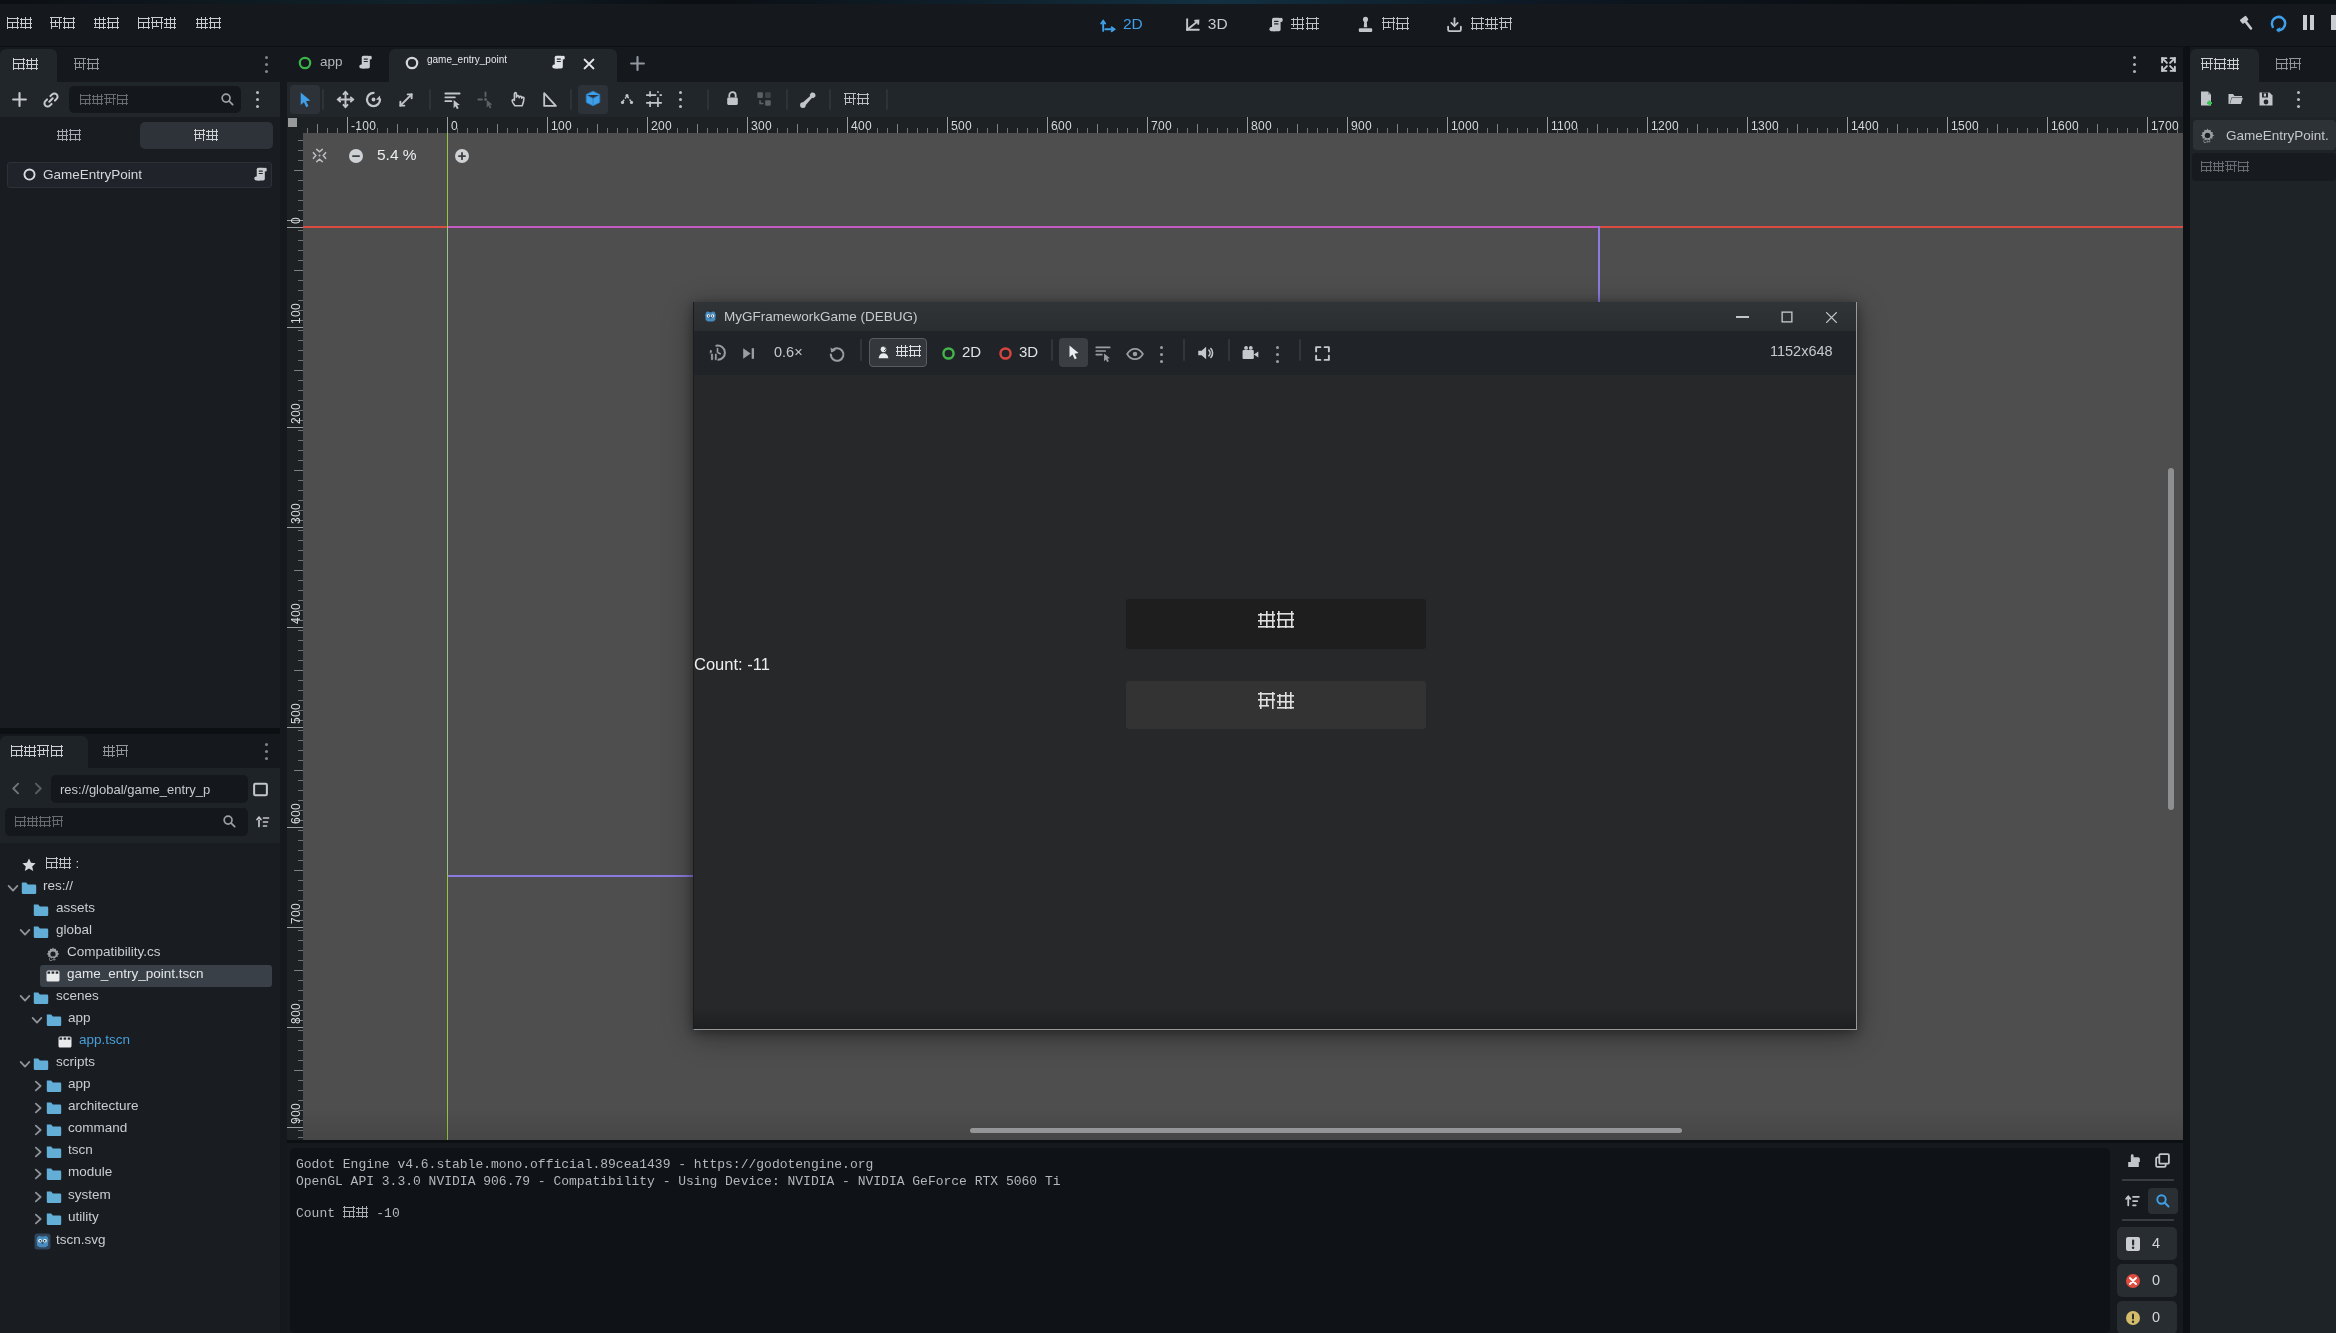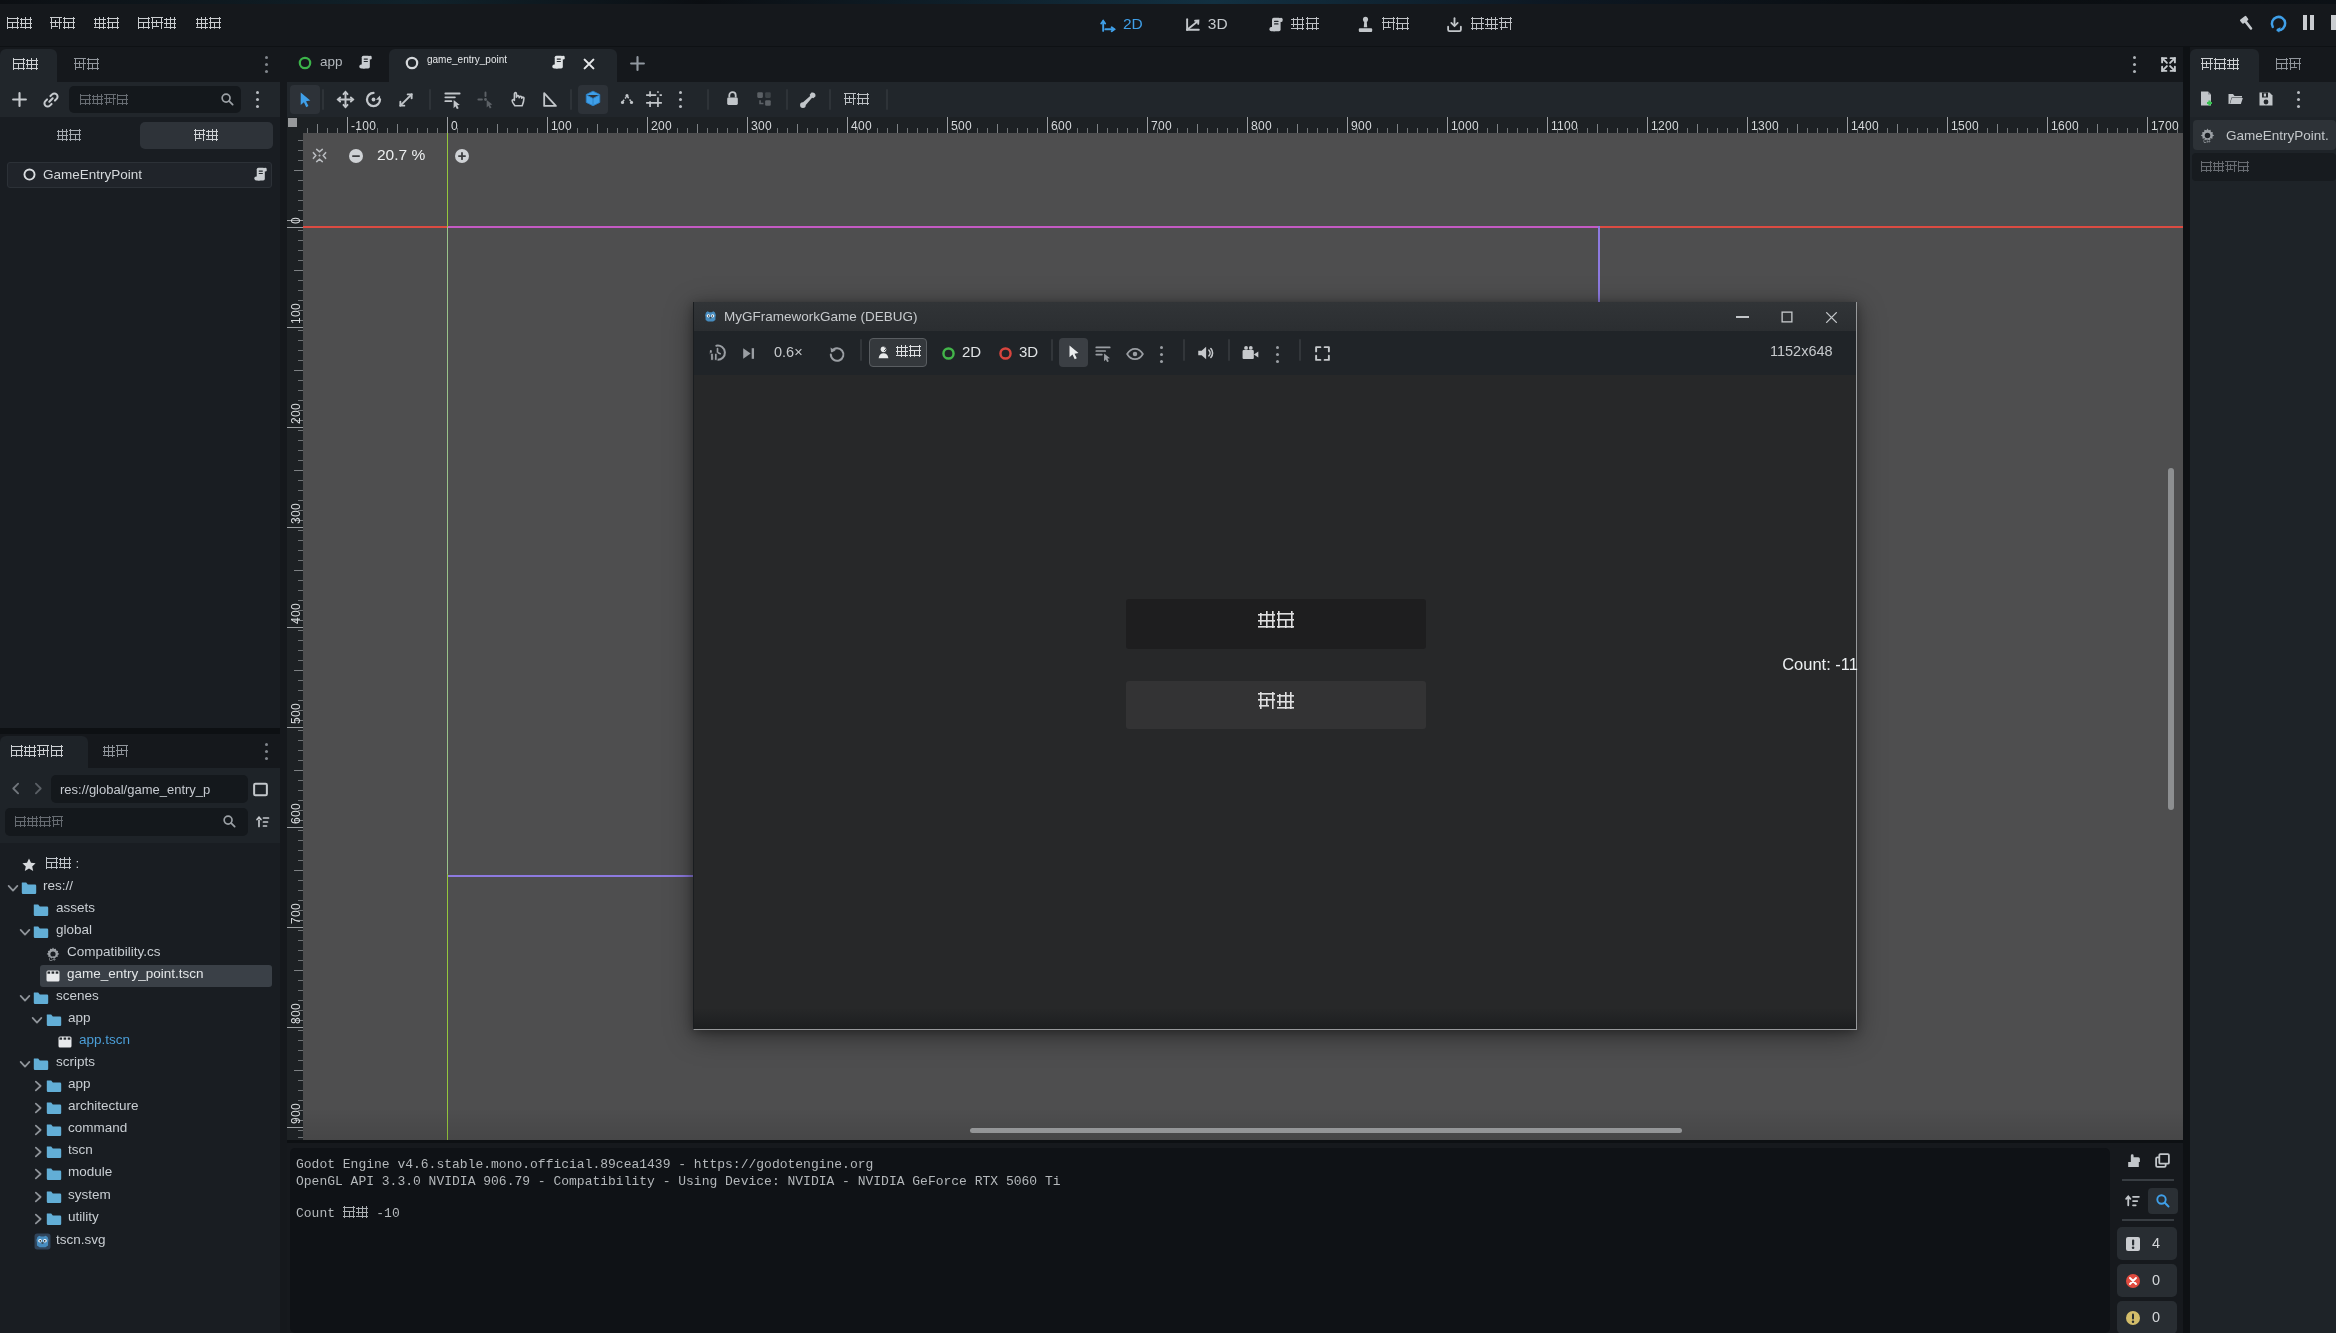--- a/index.html
+++ b/index.html
@@ -456,21 +456,21 @@
   <svg class="a" width="15" height="15" viewBox="0 0 16 16" style="left:9px;top:15px">
       <g stroke="#b9bcc0" stroke-width="1.7" fill="none" stroke-linecap="round">
         <path d="M1.5 5 4 8l-2.5 3M14.5 5 12 8l2.5 3M5 1.5 8 4l3-2.5M5 14.5 8 12l3 2.5"></path>
       </g>
       <circle cx="8" cy="8" r="1.1" fill="#b9bcc0"></circle>
     </svg>
   <svg class="a" width="16" height="16" viewBox="0 0 16 16" style="left:45px;top:15px">
       <circle cx="8" cy="8" r="7" fill="#cfd2d5"></circle>
       <rect x="4" y="7.2" width="8" height="1.8" rx=".9" fill="#3c3e40"></rect>
     </svg>
-  <div class="a" style="left:74px;top:13px;font-size:15.5px;color:#eceeef">20.7 %</div>
+  <div class="a" style="left:74px;top:13px;font-size:15.5px;color:#eceeef">5.4 %</div>
   <svg class="a" width="16" height="16" viewBox="0 0 16 16" style="left:151px;top:15px">
       <circle cx="8" cy="8" r="7" fill="#cfd2d5"></circle>
       <rect x="4" y="7.2" width="8" height="1.8" rx=".9" fill="#3c3e40"></rect>
       <rect x="7.1" y="4.1" width="1.8" height="8" rx=".9" fill="#3c3e40"></rect>
     </svg>
 
   <div class="a" style="left:667px;top:995px;width:712px;height:5px;background:#9fa1a3;border-radius:3px"></div>
   <div class="a" style="left:1865px;top:335px;width:6px;height:342px;background:#8d8f91;border-radius:3px"></div>
   <div class="a" style="left:0;top:975px;width:1880px;height:32px;background:linear-gradient(rgba(0,0,0,0),rgba(0,0,0,.10))"></div>
 </div>
@@ -653,21 +653,21 @@
   <div class="sep" style="left:605px;top:37px;height:22px;background:#32363a"></div>
   <svg class="a" width="17" height="17" viewBox="0 0 16 16" style="left:620px;top:43px">
       <g stroke="#c6c9cc" stroke-width="1.8" fill="none" stroke-linecap="round" stroke-linejoin="round">
         <path d="M6 2H2v4M10 2h4v4M6 14H2v-4M10 14h4v-4"></path>
       </g>
     </svg>
   <div class="a" style="left:1076px;top:41px;font-size:14.5px;color:#c6c9cc">1152x648</div>
 
   <div class="a" style="left:432px;top:297px;width:300px;height:50px;background:#1e1e1f;border-radius:3px"></div>
   <div class="a" style="left:0;top:309px;width:1164px;height:24px;text-align:center;font-size:18px;color:#e9e9ea;font-weight:bold"><span class="cj v2" style="width:.95em;height:.95em"></span><span class="cj" style="width:.95em;height:.95em"></span></div>
-  <div class="a" style="left:0;top:353px;width:1164px;height:22px;text-align:right;font-size:16.5px;color:#eceff1">Count: -11</div>
+  <div class="a" style="left:0;top:353px;width:1164px;height:22px;text-align:left;font-size:16.5px;color:#eceff1">Count: -11</div>
   <div class="a" style="left:432px;top:379px;width:300px;height:48px;background:#333334;border-radius:3px"></div>
   <div class="a" style="left:0;top:390px;width:1164px;height:24px;text-align:center;font-size:18px;color:#e9e9ea;font-weight:bold"><span class="cj v3" style="width:.95em;height:.95em"></span><span class="cj v2" style="width:.95em;height:.95em"></span></div>
   <div class="a" style="left:0;top:706px;width:1162px;height:21px;background:linear-gradient(rgba(20,22,24,0),rgba(18,20,22,.5))"></div>
 </div>
 
 <div class="a" style="left:2190px;top:47px;width:146px;height:1286px;background:#15181c"></div>
 <div class="tab-act" style="left:2190px;top:49px;width:69px;height:33px"></div>
 <div class="a" style="left:2200px;top:57px;font-size:13.5px;color:#d7dadd"><span class="cj v3"></span><span class="cj"></span><span class="cj v2"></span></div>
 <div class="a" style="left:2275px;top:57px;font-size:13.5px;color:#989da3"><span class="cj"></span><span class="cj v3"></span></div>
 <div class="a" style="left:2190px;top:82px;width:146px;height:1251px;background:#1e2328"></div>

